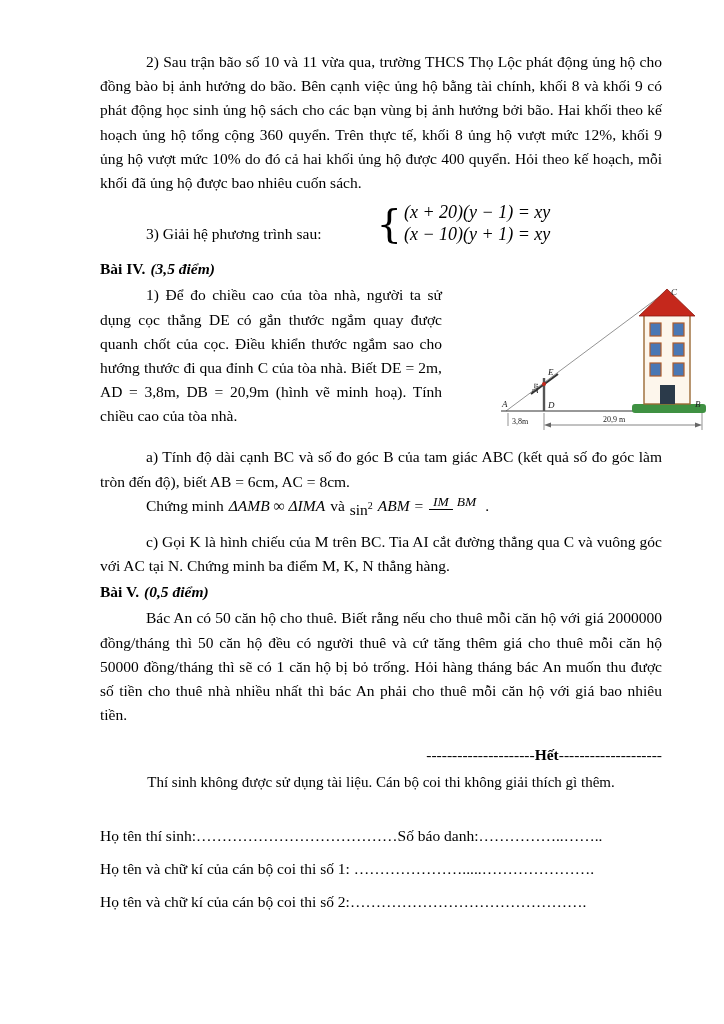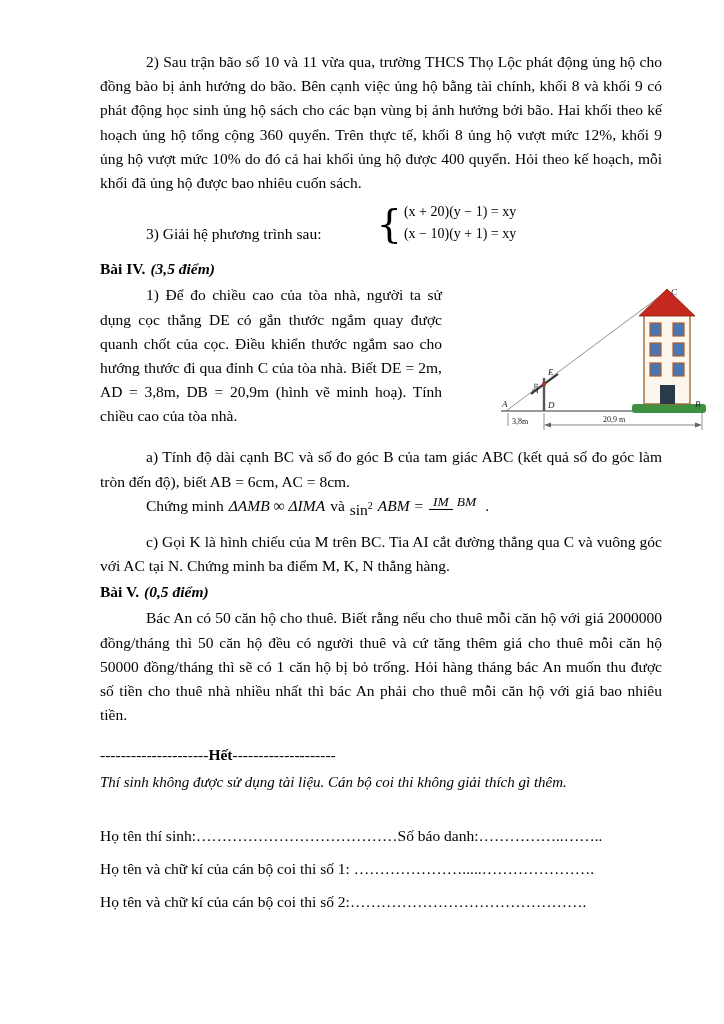--- a/index.html
+++ b/index.html
@@ -23,41 +23,41 @@
   .bolditalic { font-weight: bold; font-style: italic; }
   .heading { margin: 2px 0 2px 0; }
   .heading .bolditalic { margin-left: 5px; }
 
   
   .eq-row { display: flex; align-items: flex-end; margin: 5px 0 11px 0; gap: 45px; }
   .eq-label { padding-left: 46px; }
   .system { display: inline-flex; align-items: center; margin-left: 10px; }
   .brace { font-size: 40px; font-weight: 300; line-height: 46px; margin-right: 2px; font-family: "DejaVu Serif", serif; }
   .eqs { display: inline-flex; flex-direction: column; }
-  .eq { font-size: 14px; line-height: 22px; }
+  .eq { font-style: italic; font-size: 18px; line-height: 22px; }
 
   
   .q1-block { display: flow-root; margin-bottom: 6px; }
   .figure { float: right; width: 212px; height: 152px; margin: 2px 0 2px 8px; }
   .flbl { font: italic 9px "Liberation Serif", serif; fill: #222222; }
   .fsm  { font: italic 8px "Liberation Serif", serif; fill: #222222; }
   .fdim { font: 8px "Liberation Serif", serif; fill: #222222; }
 
   
   .proof-line { display: flex; align-items: flex-start; padding-left: 46px; height: 36px; }
   .proof-line > span { margin-right: 5px; }
   .math { font-style: italic; }
   .frac { display: inline-flex; text-align: center; font-style: italic; font-size: 13.5px; line-height: 15px; vertical-align: middle; }
   .frac .num { border-bottom: 1px solid #000; padding: 0 4px; }
   .frac .den { padding: 0 4px; }
   sup { font-size: 10px; }
 
   
-  .het-line { text-align: left; margin-top: 16px; }
-  .notice { text-align: left; font-style: italic; margin-top: 2px; font-size: 15px; }
+  .het-line { text-align: right; margin-top: 16px; }
+  .notice { text-align: center; margin-top: 2px; font-size: 15px; }
   .sign-line { margin-top: 9px; }
   .sign-line.first { margin-top: 30px; }
 </style>
 </head>
 <body>
 
 <div class="page">
 
   <p class="para indent">2) Sau trận bão số 10 và 11 vừa qua, trường THCS Thọ Lộc phát động ủng hộ cho đồng bào bị ảnh hưởng do bão. Bên cạnh việc ủng hộ bằng tài chính, khối 8 và khối 9 có phát động học sinh ủng hộ sách cho các bạn vùng bị ảnh hưởng bởi bão. Hai khối theo kế hoạch ủng hộ tổng cộng 360 quyển. Trên thực tế, khối 8 ủng hộ vượt mức 12%, khối 9 ủng hộ vượt mức 10% do đó cả hai khối ủng hộ được 400 quyển. Hỏi theo kế hoạch, mỗi khối đã ủng hộ được bao nhiêu cuốn sách.</p>
 

